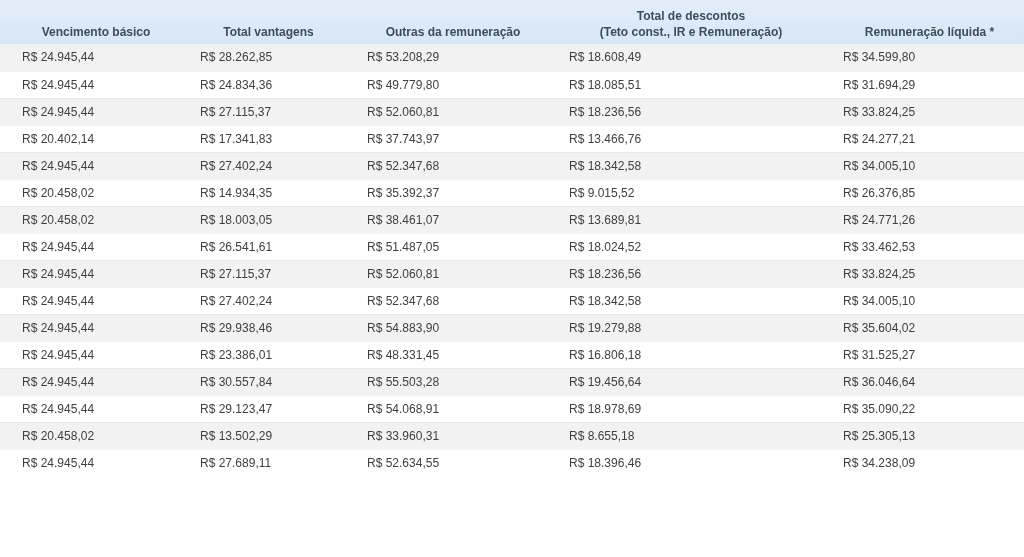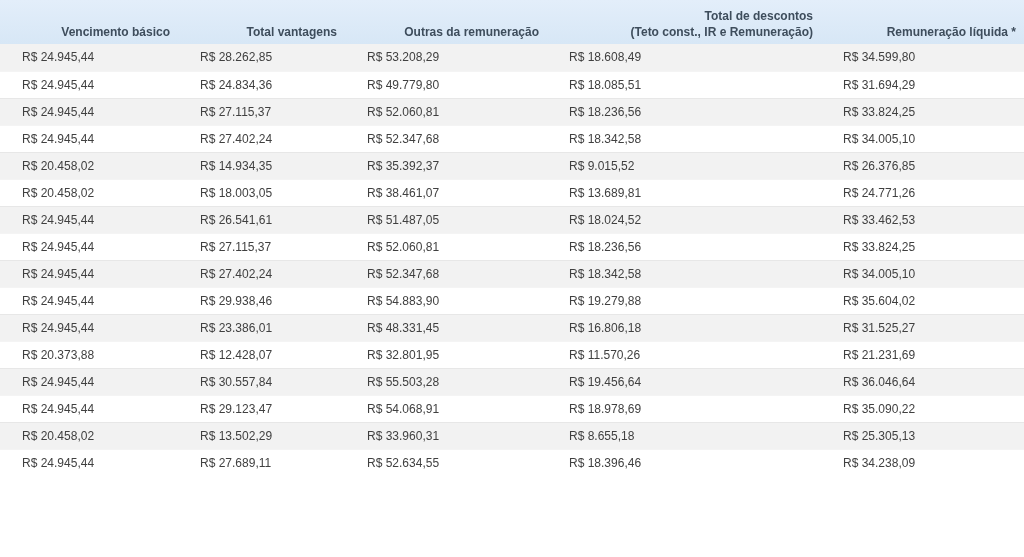--- a/index.html
+++ b/index.html
@@ -21,21 +21,21 @@
     width: 1024px;
     border-collapse: collapse;
     table-layout: fixed;
   }
   thead th {
     height: 44px;
     background: linear-gradient(to bottom, var(--header-bg-top), var(--header-bg-bottom));
     color: var(--header-text);
     font-size: 12px;
     font-weight: 700;
-    text-align: right;
+    text-align: center;
     vertical-align: bottom;
     padding: 0 8px 4px 22px;
     line-height: 1.35;
     white-space: nowrap;
   }
   tbody td {
     height: 27px;
     font-size: 12px;
     color: var(--cell-text);
     text-align: left;
@@ -88,20 +88,27 @@
     <td>R$ 31.694,29</td>
   </tr>
       <tr>
     <td>R$ 24.945,44</td>
     <td>R$ 27.115,37</td>
     <td>R$ 52.060,81</td>
     <td>R$ 18.236,56</td>
     <td>R$ 33.824,25</td>
   </tr>
       <tr>
+    <td>R$ 20.402,14</td>
+    <td>R$ 17.341,83</td>
+    <td>R$ 37.743,97</td>
+    <td>R$ 13.466,76</td>
+    <td>R$ 24.277,21</td>
+  </tr>
+      <tr>
     <td>R$ 24.945,44</td>
     <td>R$ 27.402,24</td>
     <td>R$ 52.347,68</td>
     <td>R$ 18.342,58</td>
     <td>R$ 34.005,10</td>
   </tr>
       <tr>
     <td>R$ 20.458,02</td>
     <td>R$ 14.934,35</td>
     <td>R$ 35.392,37</td>
@@ -144,27 +151,20 @@
     <td>R$ 35.604,02</td>
   </tr>
       <tr>
     <td>R$ 24.945,44</td>
     <td>R$ 23.386,01</td>
     <td>R$ 48.331,45</td>
     <td>R$ 16.806,18</td>
     <td>R$ 31.525,27</td>
   </tr>
       <tr>
-    <td>R$ 20.373,88</td>
-    <td>R$ 12.428,07</td>
-    <td>R$ 32.801,95</td>
-    <td>R$ 11.570,26</td>
-    <td>R$ 21.231,69</td>
-  </tr>
-      <tr>
     <td>R$ 24.945,44</td>
     <td>R$ 30.557,84</td>
     <td>R$ 55.503,28</td>
     <td>R$ 19.456,64</td>
     <td>R$ 36.046,64</td>
   </tr>
       <tr>
     <td>R$ 24.945,44</td>
     <td>R$ 29.123,47</td>
     <td>R$ 54.068,91</td>

